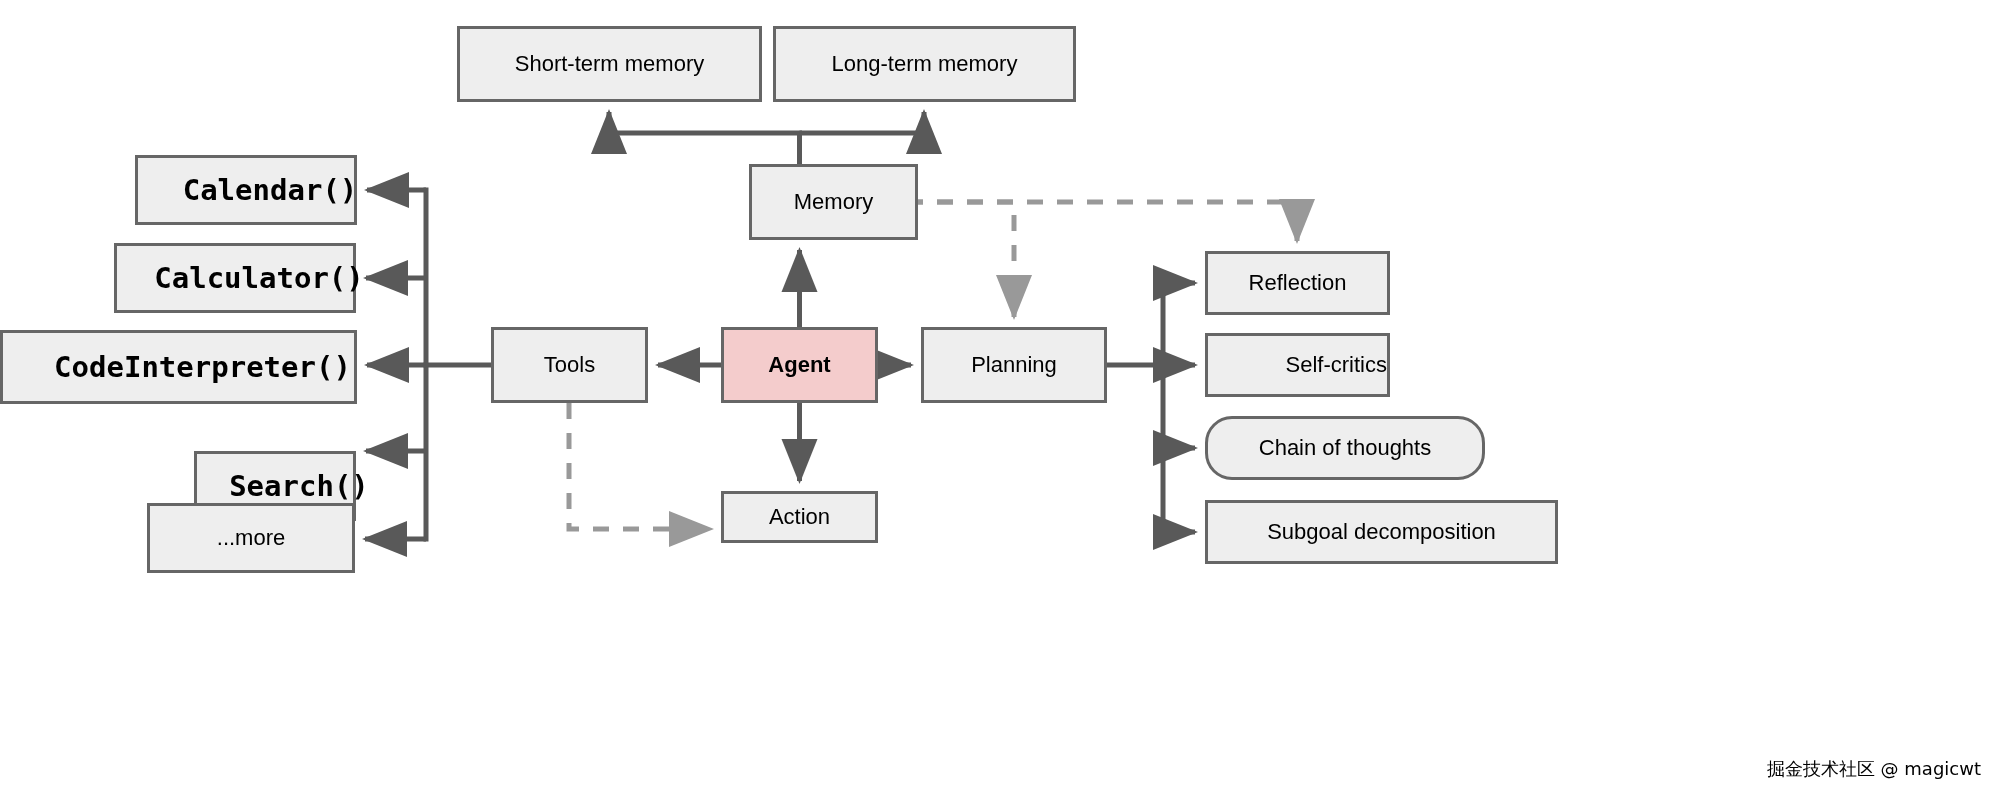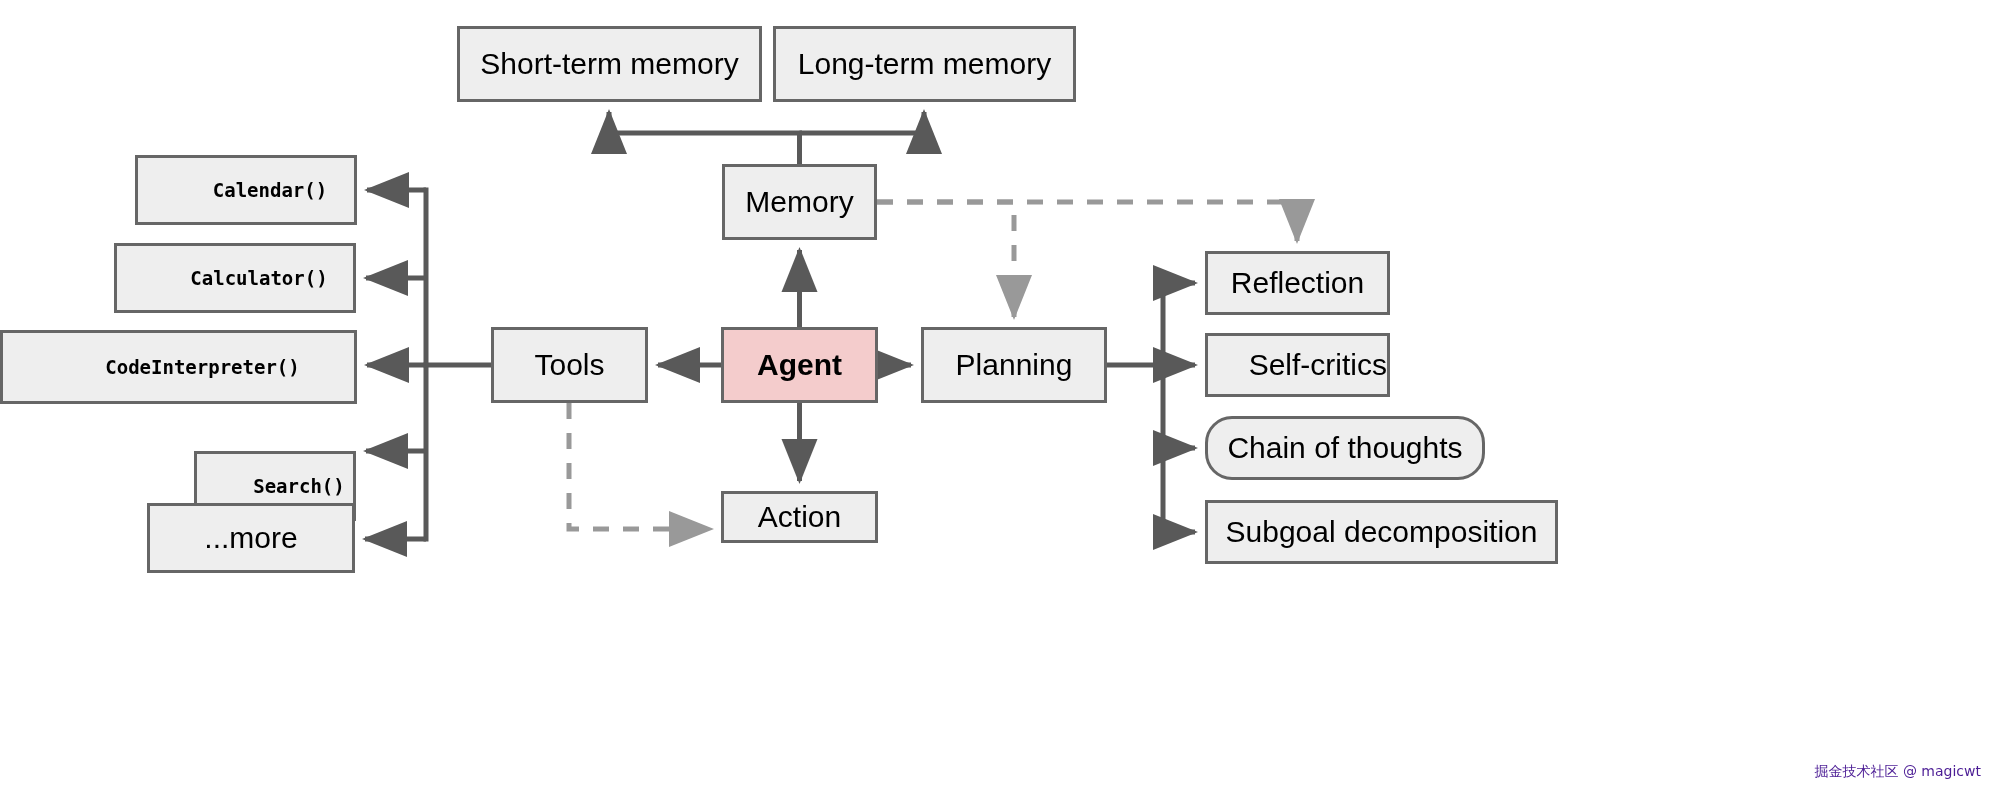--- a/index.html
+++ b/index.html
@@ -29,46 +29,46 @@
     background: #eeeeee;
     border: 3px solid #666666;
     display: flex;
     align-items: center;
     justify-content: center;
     color: #000000;
     z-index: 5;
   }
   .node.sans {
     font-family: "Liberation Sans", sans-serif;
-    font-size: 30px;
+    font-size: 22px;
     font-weight: 400;
   }
   .node.mono {
     font-family: "DejaVu Sans Mono", monospace;
-    font-size: 19px;
+    font-size: 29px;
     font-weight: bold;
     letter-spacing: 0px;
     padding-left: 48px;
   }
   .node.agent {
     background: #f4cccc;
     font-weight: bold;
   }
   .node .label {
     white-space: nowrap;
     line-height: 1;
     display: block;
   }
   #watermark {
     position: absolute;
     right: 18px;
     bottom: 12px;
     font-family: "DejaVu Sans", sans-serif;
-    font-size: 14px;
-    color: #4c1d95;
+    font-size: 18px;
+    color: #000000;
     white-space: nowrap;
     z-index: 8;
   }
 </style>
 </head>
 <body>
 
 <div id="canvas">
 
   <svg id="edges" viewBox="0 0 1999 793" width="1999" height="793" xmlns="http://www.w3.org/2000/svg">
@@ -121,21 +121,21 @@
   </svg>
 
   <div class="node sans" style="left:457px; top:26px; width:305px; height:76px;">
     <span class="label">Short-term memory</span>
   </div>
 
   <div class="node sans" style="left:773px; top:26px; width:303px; height:76px;">
     <span class="label">Long-term memory</span>
   </div>
 
-  <div class="node sans" style="left:722px; top:164px; width:155px; height:76px;">
+  <div class="node sans" style="left:749px; top:164px; width:169px; height:76px;">
     <span class="label">Memory</span>
   </div>
 
   <div class="node mono" style="left:135px; top:155px; width:222px; height:70px;">
     <span class="label">Calendar()</span>
   </div>
 
   <div class="node mono" style="left:114px; top:243px; width:242px; height:70px;">
     <span class="label">Calculator()</span>
   </div>

